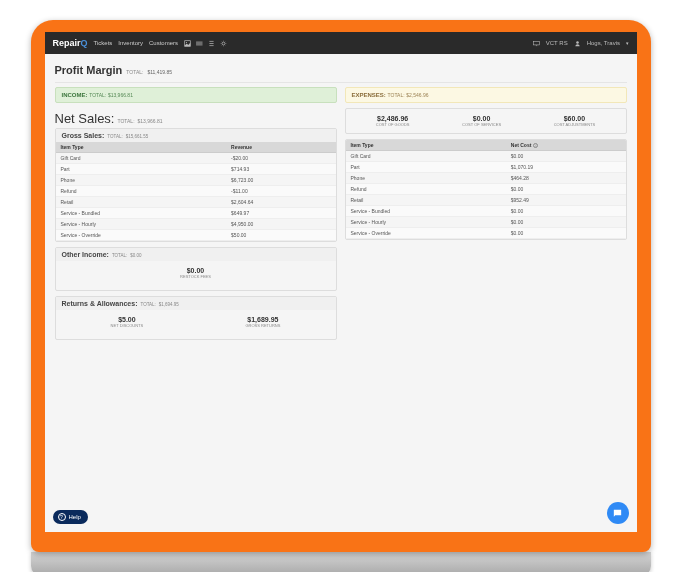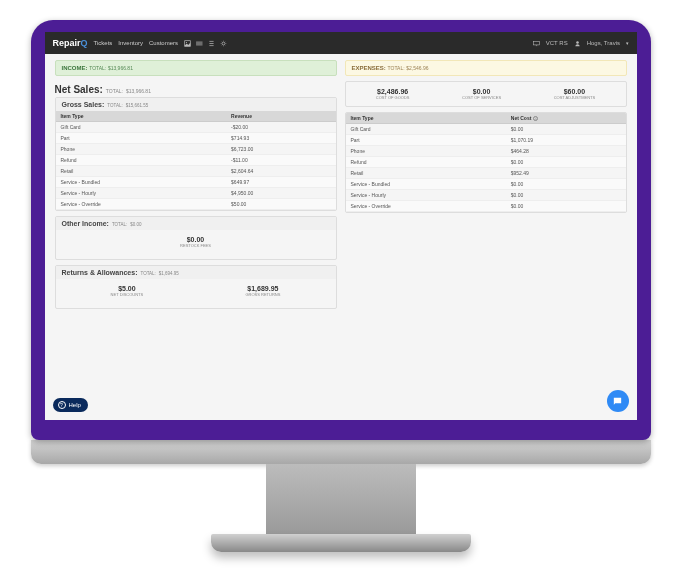--- a/index.html
+++ b/index.html
@@ -9,22 +9,22 @@
     display: flex;
     justify-content: center;
     padding: 20px 0;
   }
   .monitor {
     width: 620px;
     position: relative;
   }
   .monitor-screen {
     width: 620px;
-    height: 420px;
-    background: #4c1d95;
+    height: 532px;
+    background: #f97316;
     border-radius: 22px 22px 8px 8px;
     padding: 12px 14px 20px 14px;
     position: relative;
     box-shadow: 0 2px 6px rgba(0,0,0,0.3);
   }
   .monitor-inner {
     width: 100%;
     height: 100%;
     background: #f5f5f5;
     overflow: hidden;
@@ -126,22 +126,22 @@
   .banner .lbl { font-weight: 700; }
   .banner .sub { font-size: 5px; color: inherit; opacity: 0.85; }
 
   .section-head {
     display: flex;
     align-items: baseline;
     gap: 3px;
     padding: 3px 0 2px 0;
   }
   .section-title {
-    font-size: 10px;
-    font-weight: 700;
+    font-size: 13px;
+    font-weight: 400;
     color: #333;
   }
   .section-sub {
     font-size: 5px;
     color: #888;
   }
 
   .panel {
     border: 1px solid #ddd;
     border-radius: 2px;
@@ -298,20 +298,25 @@
           <span class="ticon"><svg viewBox="0 0 10 10">
                 <circle cx="5" cy="3.5" r="1.8" fill="#bbb"></circle>
                 <path d="M2 9c0-2 1.5-3 3-3s3 1 3 3" fill="#bbb"></path>
               </svg></span>
           <span>Hogs, Travis</span>
           <span style="font-size:5px;">▾</span>
         </div>
       </div>
 
       <div class="content">
+        <div class="page-title-row">
+          <span class="page-title">Profit Margin</span>
+          <span class="page-total-label">TOTAL:</span>
+          <span class="page-total-val">$11,419.85</span>
+        </div>
 
         <div class="columns">
 
           <div class="col">
             <div class="banner banner-income">
               <span class="lbl">INCOME:</span>
               <span class="sub">TOTAL:</span>
               <span class="sub">$13,966.81</span>
             </div>
 

